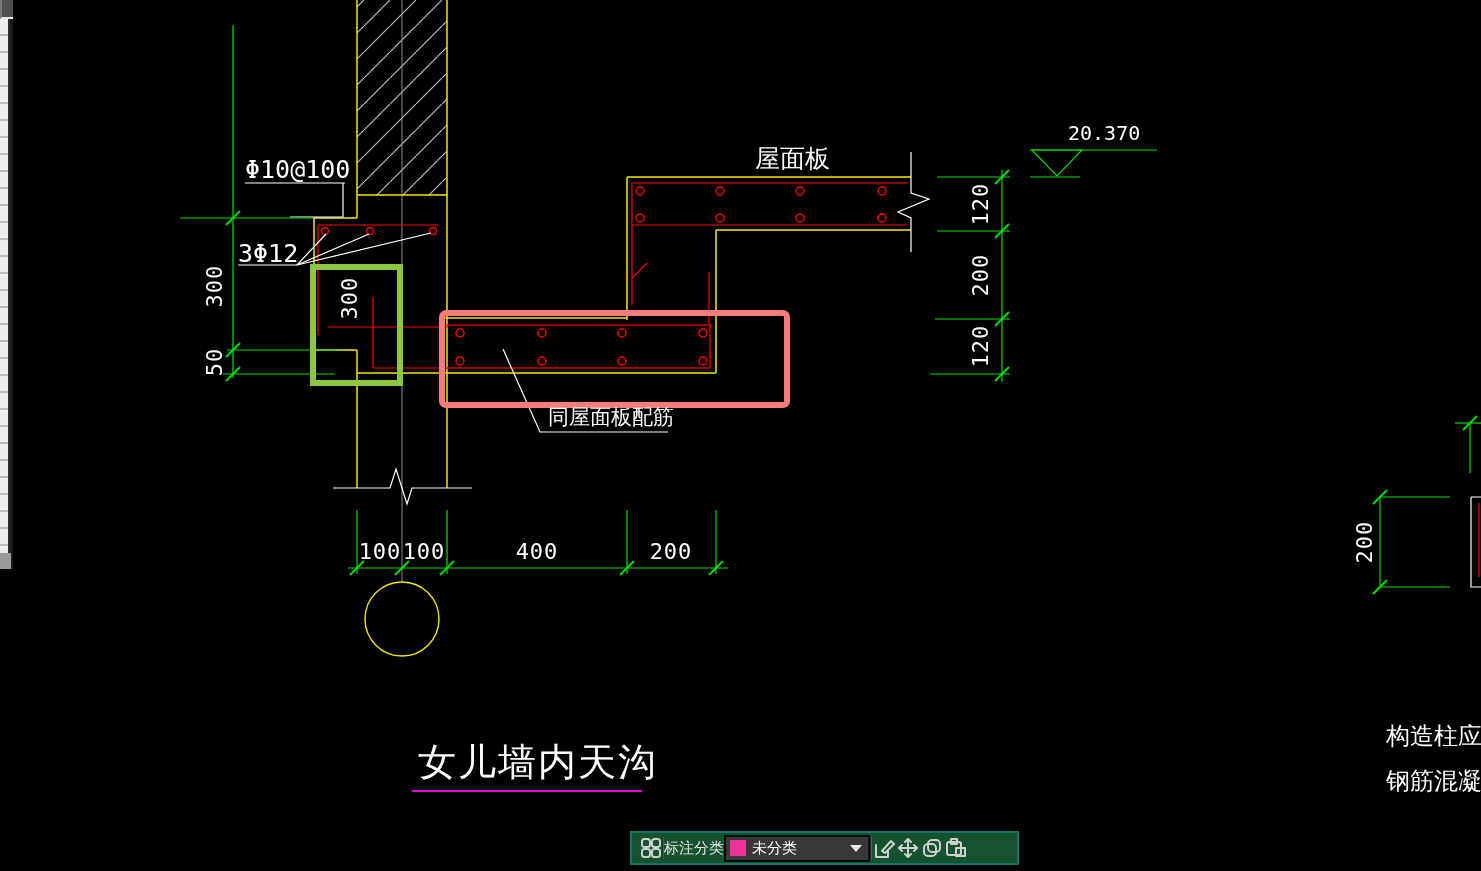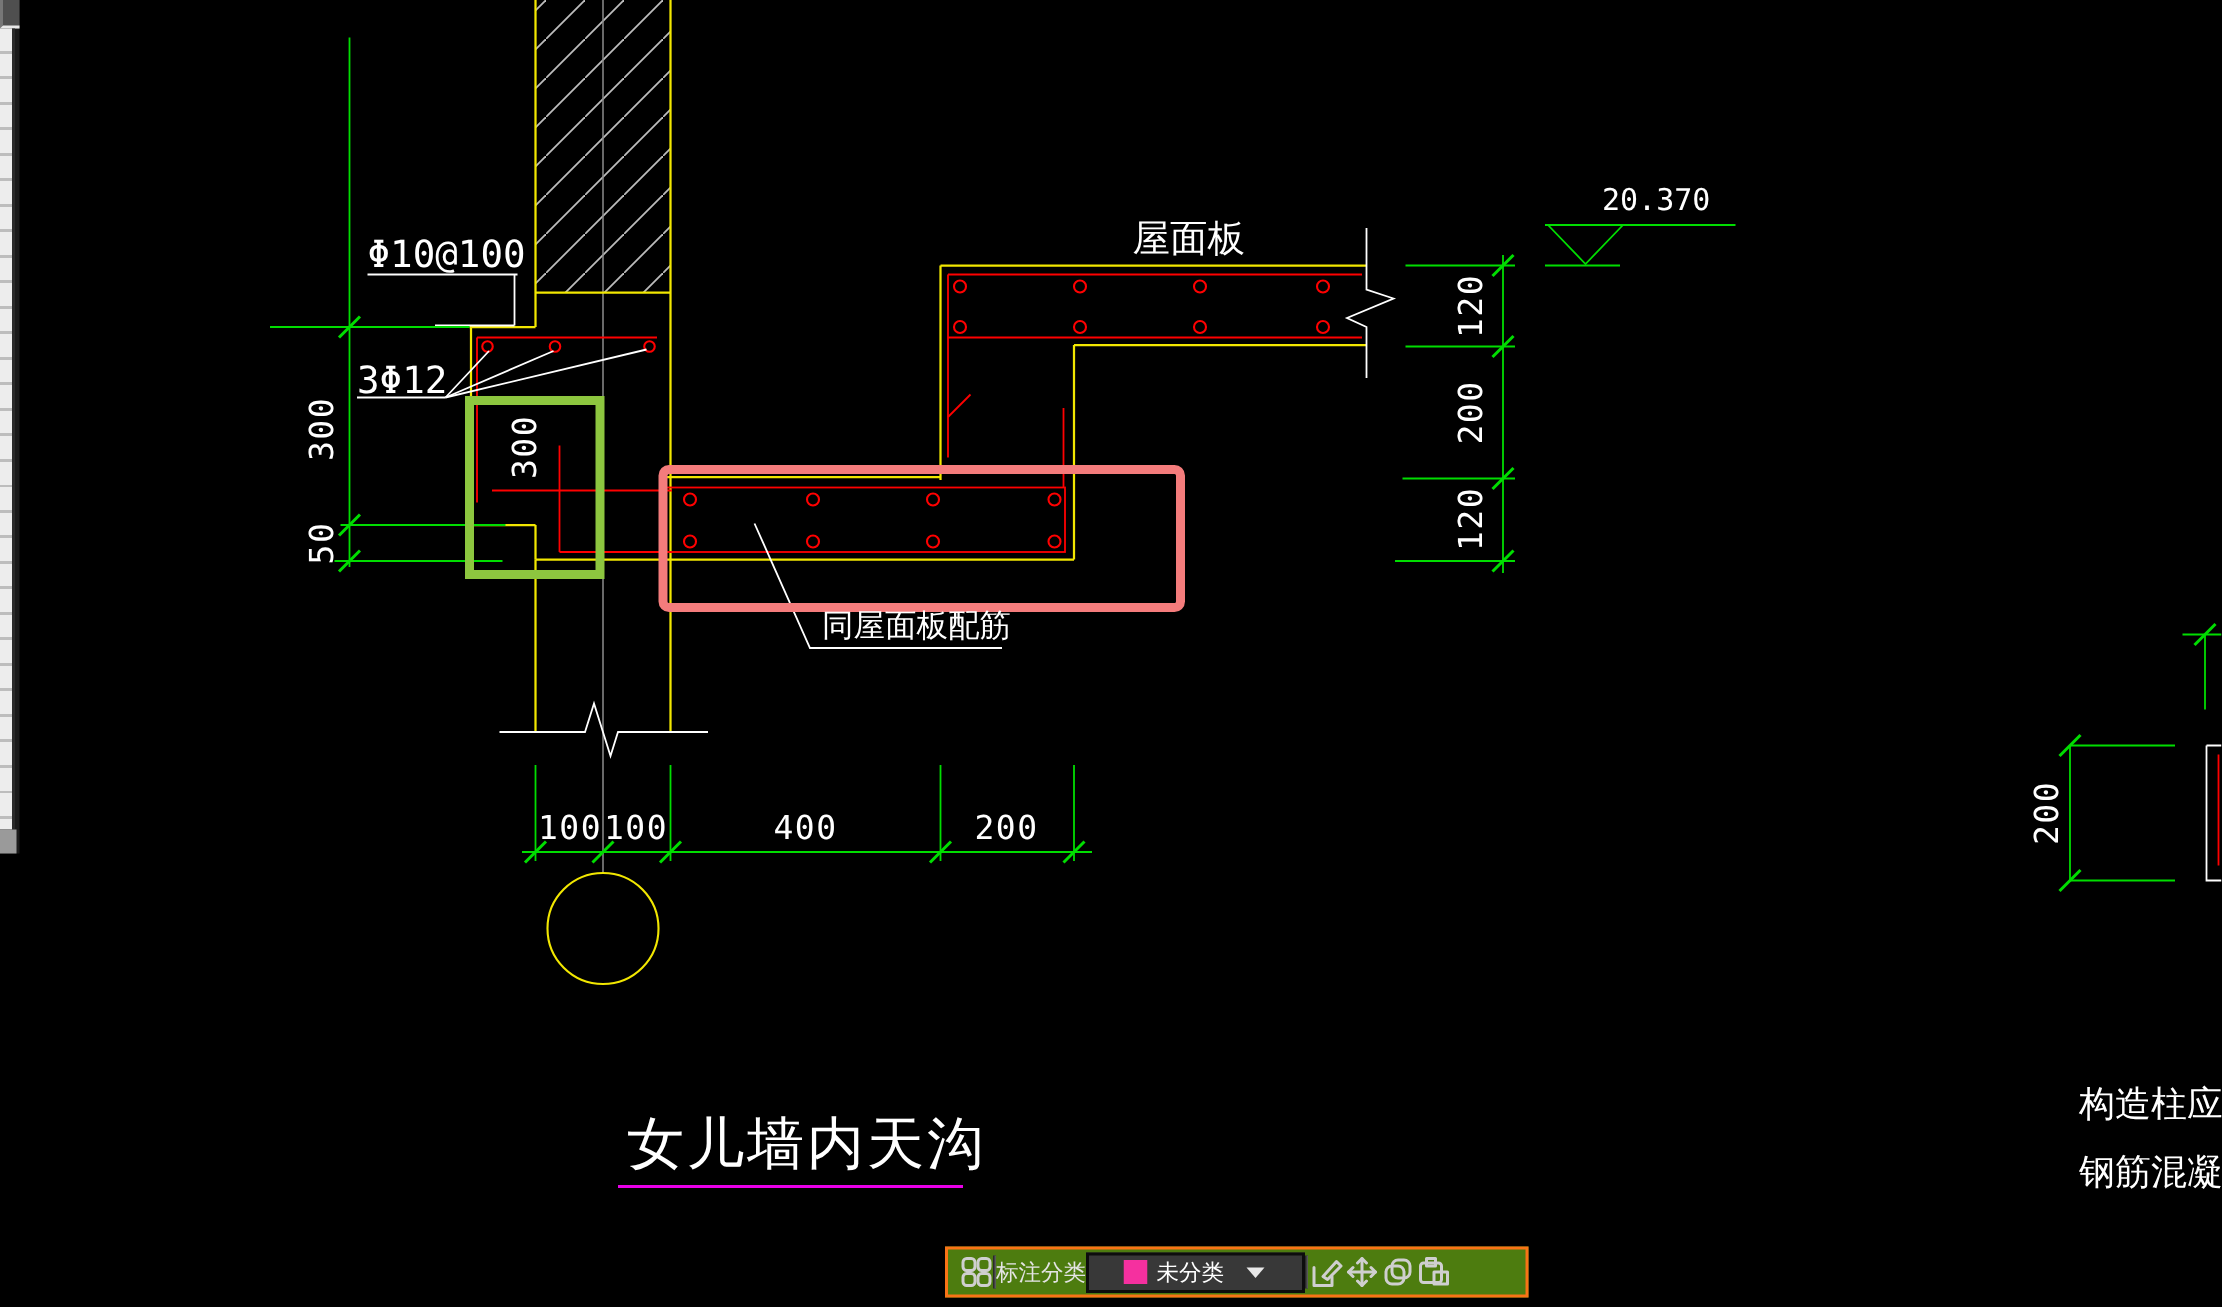--- a/index.html
+++ b/index.html
@@ -16,27 +16,27 @@
   .side-strip{position:absolute;left:0;top:0;width:13px;height:569px;
               background:#1a1a1a;display:flex;flex-direction:column;}
   .strip-header{height:17px;background:#4f4f4f;border-bottom:2px solid #e8e8e8;
                 border-left:2px solid #777;}
   .strip-rows{flex:1;margin-right:3px;border-right:2px solid #2a2a2a;
               background:repeating-linear-gradient(to bottom,#ededed 0px,#ededed 15px,#bdbdbd 15px,#bdbdbd 17px);}
   .strip-footer{height:16px;background:#9a9a9a;margin-right:2px;}
 
   
   .toolbar{position:absolute;left:630px;top:831px;width:389px;height:34px;
-           background:#4d7c0f;border:2px solid #f97316;box-sizing:border-box;
+           background:#14532d;border:2px solid #0f766e;box-sizing:border-box;
            display:flex;align-items:center;gap:0;padding:0 8px;}
   .tb-divider{width:1px;height:22px;background:#2a2a2a;border-right:1px solid #585858;}
   .tb-label{color:#e4e4e4;font-size:15px;white-space:nowrap;}
   .tb-btn{background:none;border:none;padding:0;margin:0;display:flex;align-items:center;cursor:pointer;}
   .dropdown{height:27px;min-width:146px;background:#383838;border:2px solid #0d0d0d;
-            box-sizing:border-box;display:flex;align-items:center;gap:6px;padding:0 23px;cursor:pointer;}
+            box-sizing:border-box;display:flex;align-items:center;gap:6px;padding:0 4px;cursor:pointer;}
   .dd-value{color:#fff;font-size:15px;flex:1;}
   .dd-arrow{width:0;height:0;border-left:6px solid transparent;border-right:6px solid transparent;
             border-top:7px solid #e8e8e8;margin-right:2px;}
   .ticon{stroke:#cfcfcf;fill:none;stroke-width:2;stroke-linejoin:round;stroke-linecap:round;}
 </style>
 </head>
 <body>
 
 <svg id="cad" viewBox="0 0 1481 871">
   <defs>

